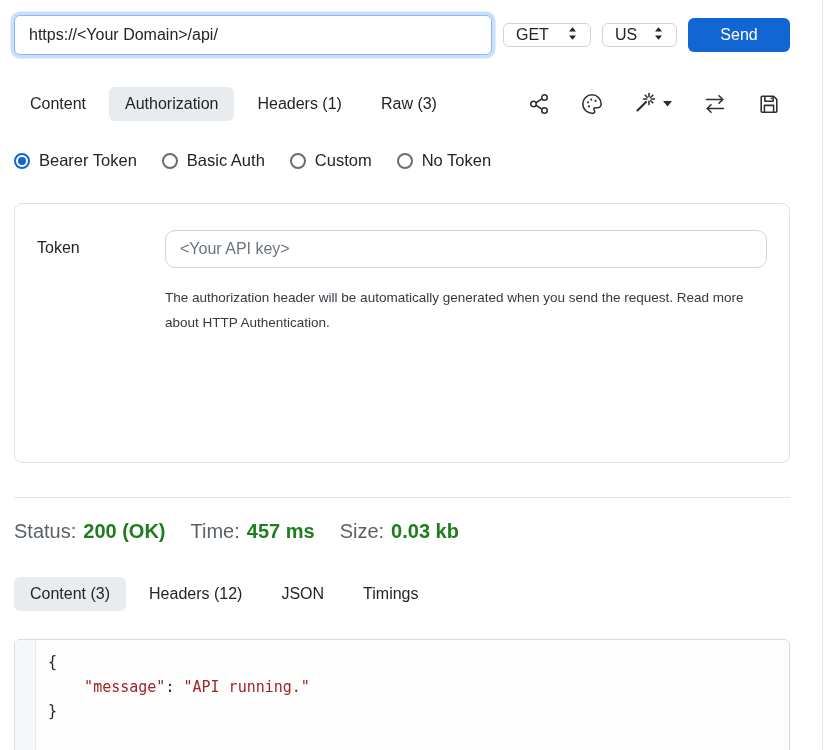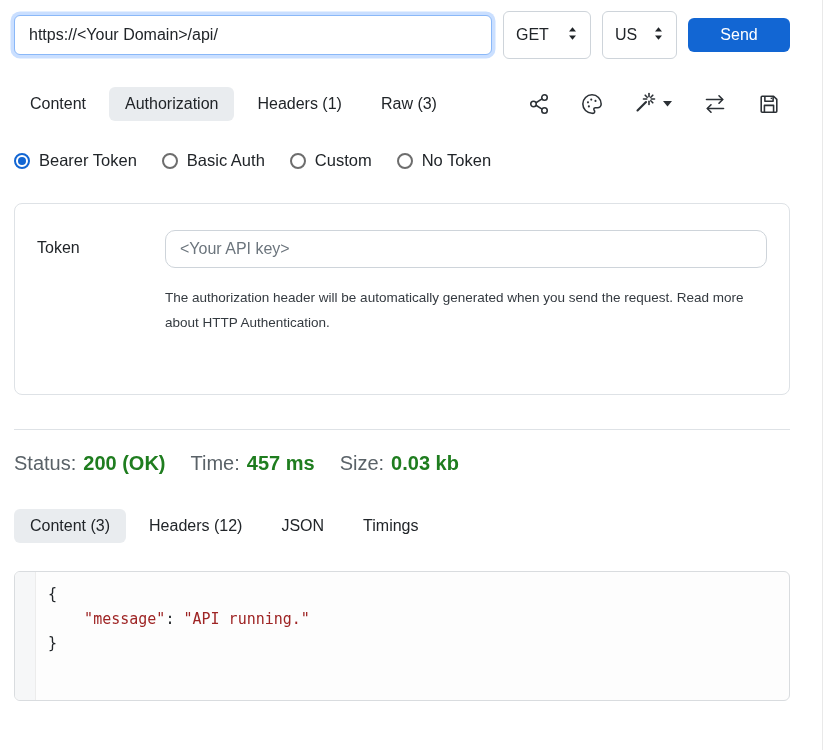--- a/index.html
+++ b/index.html
@@ -17,21 +17,21 @@
   
   .request-bar { display: flex; align-items: center; gap: 11px; height: 42px; }
   .url-input {
     flex: 1; height: 40px; min-width: 0;
     border: 1px solid #8ab8f8; border-radius: 6px;
     box-shadow: 0 0 0 3.5px rgba(13,110,253,0.22);
     padding: 0 14px; font-size: 16px; color: #212529;
     font-family: "Liberation Sans", sans-serif; outline: none;
   }
   .select-box {
-    height: 48px; border: 1px solid #ced4da; border-radius: 6px; background: #fff;
+    height: 24px; border: 1px solid #ced4da; border-radius: 6px; background: #fff;
     display: flex; align-items: center; justify-content: space-between;
     padding: 0 12px; font-size: 16px; color: #212529; cursor: default;
   }
   .select-method { width: 88px; }
   .select-server { width: 75px; }
   .send-btn {
     width: 102px; height: 34px; border: none; border-radius: 6px;
     background: #1266d3; color: #ffffff; font-size: 16px;
     font-family: "Liberation Sans", sans-serif; cursor: pointer;
   }
@@ -57,21 +57,21 @@
     border: 2px solid #6d6d6d; position: relative; flex: none; background: #fff;
   }
   .radio.selected { border-color: #1266d3; }
   .radio.selected::after {
     content: ""; position: absolute; inset: 2px;
     border-radius: 50%; background: #1266d3;
   }
 
   
   .token-panel {
-    margin-top: 33px; height: 192px;
+    margin-top: 33px; height: 260px;
     border: 1px solid #dee2e6; border-radius: 8px;
     padding: 26px 22px; display: flex;
   }
   .token-label { width: 128px; font-size: 16px; padding-top: 9px; color: #212529; }
   .token-field { flex: 1; }
   .token-input {
     width: 100%; height: 38px; border: 1px solid #ced4da; border-radius: 10px;
     padding: 0 14px; font-size: 16px; color: #212529; outline: none;
     font-family: "Liberation Sans", sans-serif;
   }

